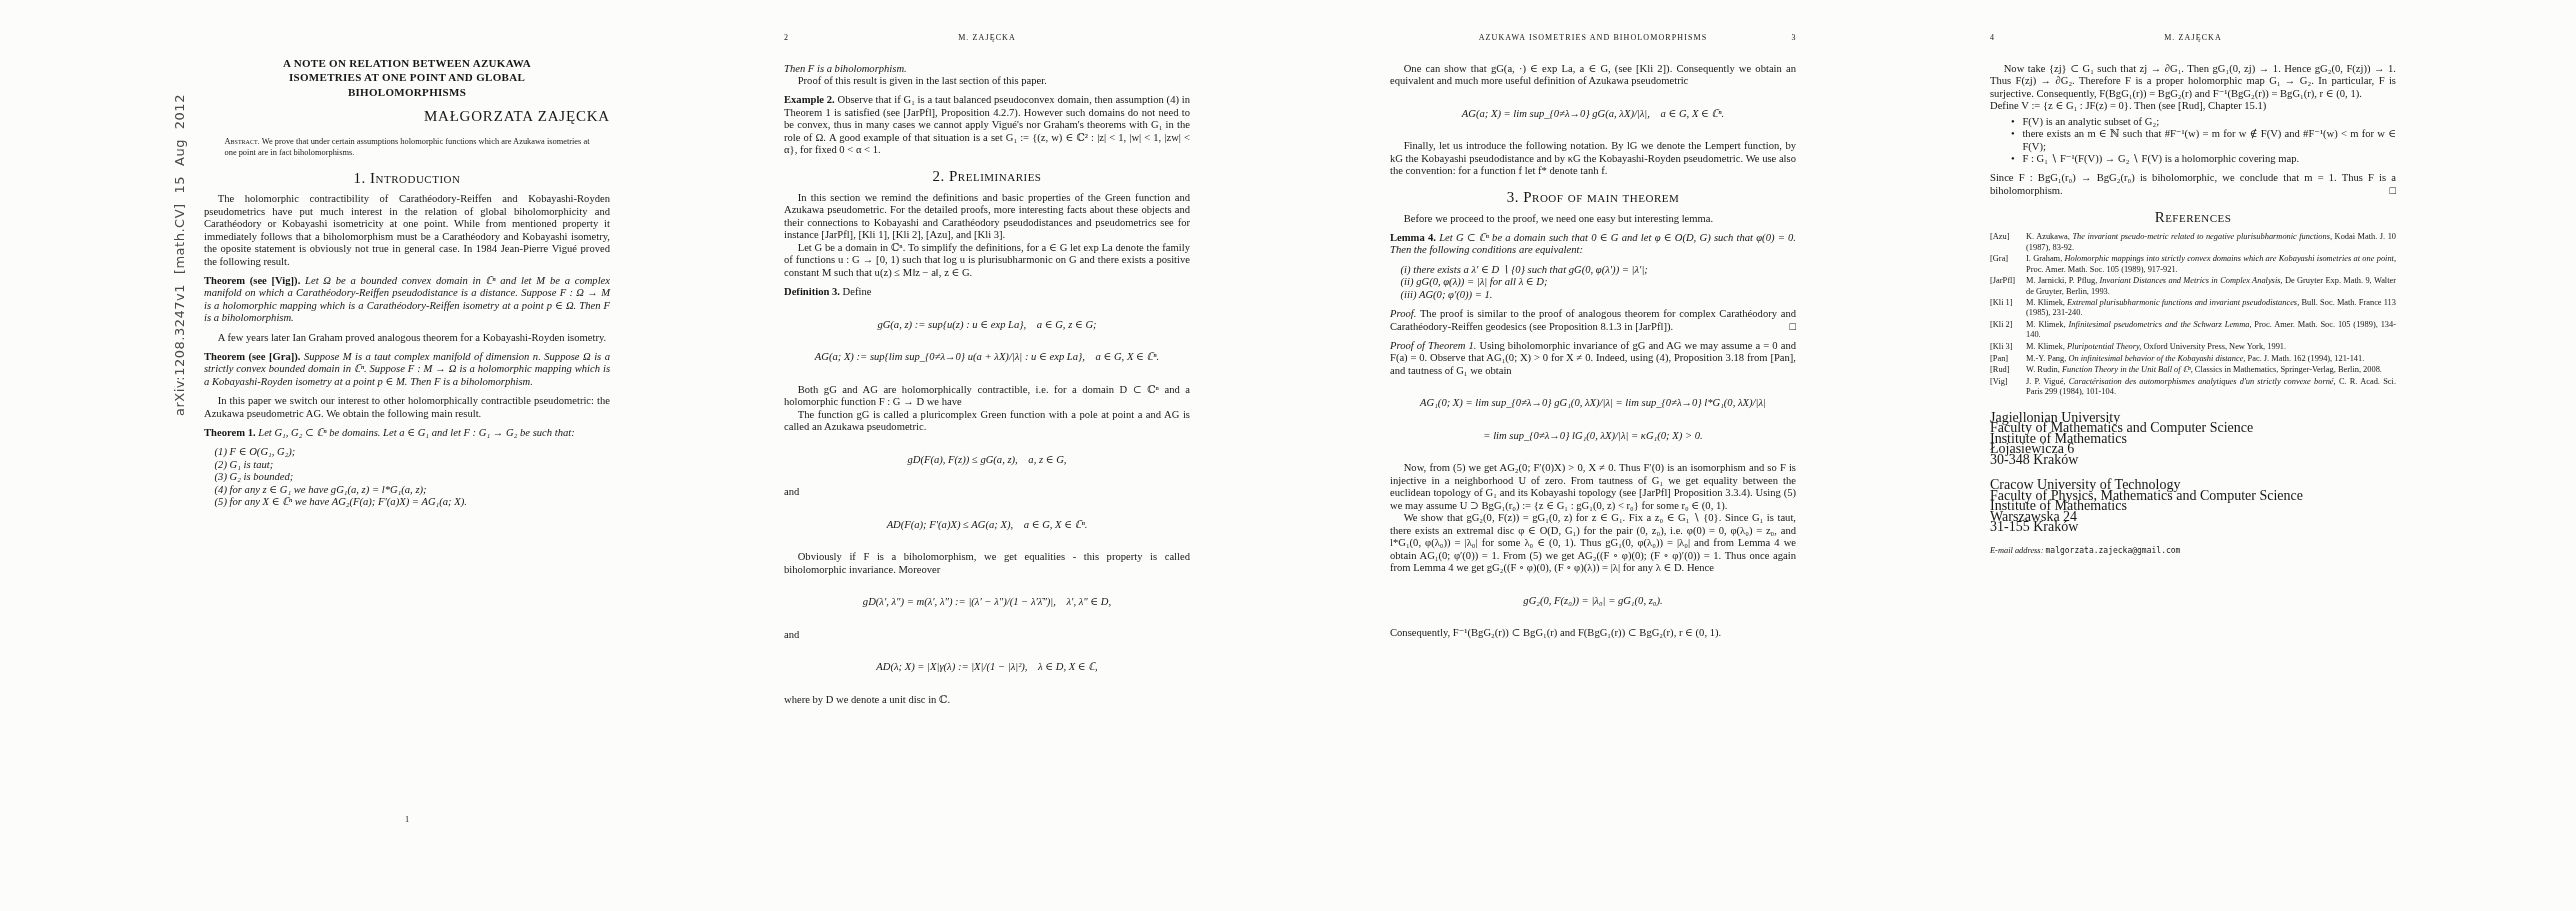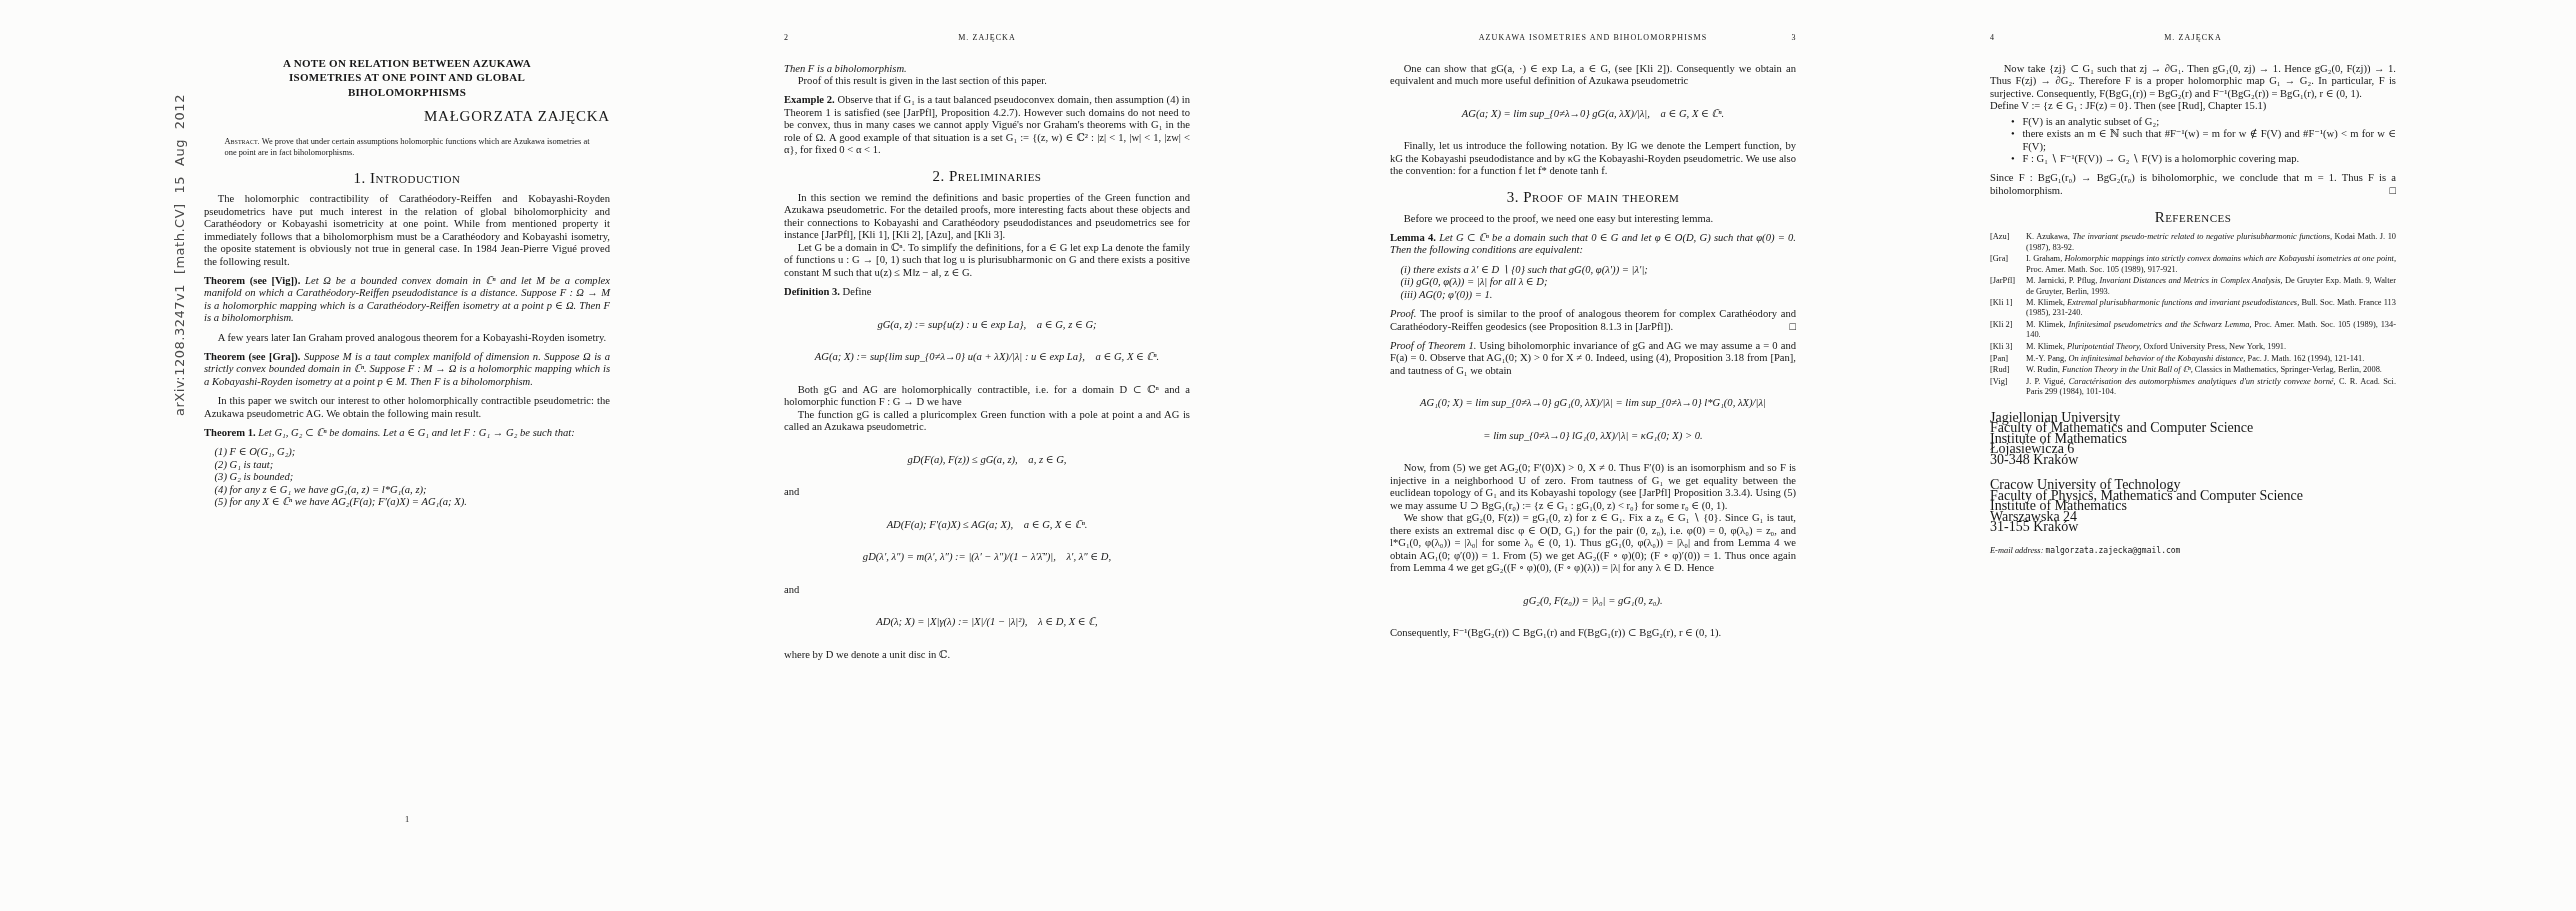--- a/index.html
+++ b/index.html
@@ -159,20 +159,21 @@
     <span class="blkhead">Definition 3.</span>
     <span>Define</span>
   </div>
   <div class="formula">gG(a, z) := sup{u(z) : u ∈ exp La}, a ∈ G, z ∈ G;</div>
   <div class="formula">AG(a; X) := sup{lim sup_{0≠λ→0} u(a + λX)/|λ| : u ∈ exp La}, a ∈ G, X ∈ ℂⁿ.</div>
   <p class="para ind">Both gG and AG are holomorphically contractible, i.e. for a domain D ⊂ ℂⁿ and a holomorphic function F : G → D we have</p>
   <p class="para ind">The function gG is called a pluricomplex Green function with a pole at point a and AG is called an Azukawa pseudometric.</p>
   <div class="formula">gD(F(a), F(z)) ≤ gG(a, z), a, z ∈ G,</div>
   <p class="para andline">and</p>
   <div class="formula">AD(F(a); F′(a)X) ≤ AG(a; X), a ∈ G, X ∈ ℂⁿ.</div>
+  <p class="para ind">Obviously if F is a biholomorphism, we get equalities - this property is called biholomorphic invariance. Moreover</p>
   <div class="formula">gD(λ′, λ″) = m(λ′, λ″) := |(λ′ − λ″)/(1 − λ′λ̄″)|, λ′, λ″ ∈ D,</div>
   <p class="para andline">and</p>
   <div class="formula">AD(λ; X) = |X|γ(λ) := |X|/(1 − |λ|²), λ ∈ D, X ∈ ℂ,</div>
   <p class="para">where by D we denote a unit disc in ℂ.</p>
 </section>
 
 <section class="page-col" id="p3">
   <div class="running">
     <span class="rh-left"></span>
     <span class="rh-center">AZUKAWA ISOMETRIES AND BIHOLOMORPHISMS</span>

